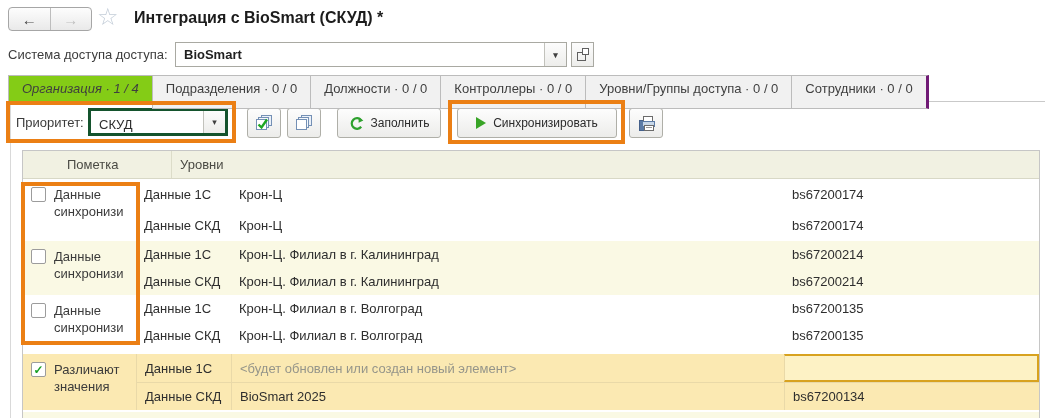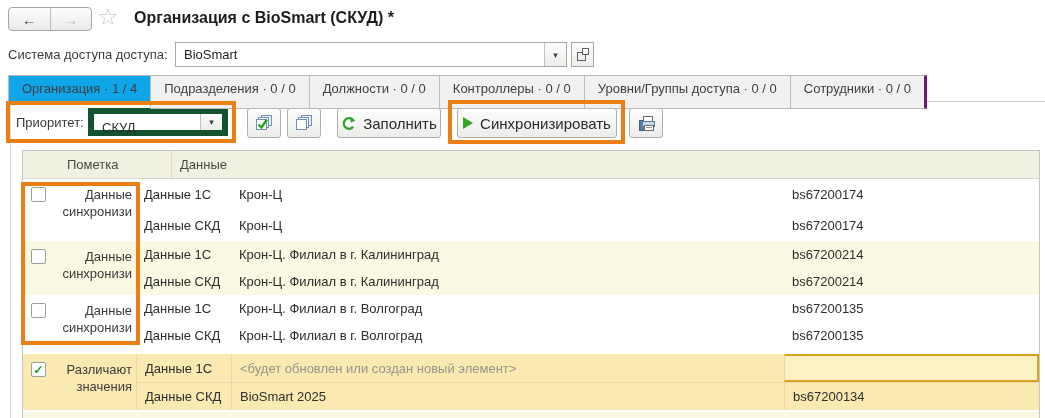--- a/index.html
+++ b/index.html
@@ -14,64 +14,64 @@
   .navbtn { flex:1; display:flex; align-items:center; justify-content:center;
             font-size:15px; font-weight:bold; cursor:pointer; }
   .navbtn.back { color:#4a4a4a; border-right:1px solid #bdbdbd; }
   .navbtn.fwd  { color:#c0c0c0; }
   .star { position:absolute; left:97px; top:3px; font-size:24px; color:#c3cdd8; line-height:28px; }
   .title { position:absolute; left:134px; top:9px; font-size:16px; font-weight:bold; color:#1c1c1c; }
 
   
   .acs-label { position:absolute; left:8px; top:47px; font-size:13px; color:#3c3c3c; }
   .combo-top { position:absolute; left:175px; top:42px; width:392px; height:25px;
-               border:1px solid #a9a9a2; background:#fff; display:flex; }
+               border:1px solid #a9a9a2; background:#fff; display:flex;font-weight:bold; }
   .combo-top .val { flex:1; padding:4px 8px; font-size:13px; color:#1f1f1f; }
   .combo-btn { width:22px; border-left:1px solid #c2c2bc; background:linear-gradient(#fcfcfc,#ededeb);
                display:flex; align-items:center; justify-content:center; font-size:9px; color:#3f3f3f; cursor:pointer; }
   .openbtn { position:absolute; left:571px; top:42px; width:23px; height:25px;
              border:1px solid #a9a9a2; background:linear-gradient(#fcfcfc,#ededeb);
              display:flex; align-items:center; justify-content:center; cursor:pointer; }
 
   
   .tabs { position:absolute; left:8px; top:75px; display:flex; z-index:3; }
   .tab { height:34px; line-height:25px; padding:0 13px; font-size:13px; color:#3f3f3f;
          background:#f1f1f1; border:1px solid #bcbcbc; border-right:none; cursor:pointer; }
   .tab:last-child { border-right:3px solid #701a75; }
-  .tab.active { background:#0ea5e9; height:27px; border-bottom:none; }
+  .tab.active { background:#84cc16; height:27px; border-bottom:none;font-style:italic; }
   .panel { position:absolute; left:10px; top:101px; width:1035px; height:317px;
            border-top:1px solid #c9c9c9; border-left:1px solid #d9d9d9; }
 
   
   .prio-label { position:absolute; left:16px; top:115px; font-size:13px; color:#3c3c3c; }
   .combo-prio { position:absolute; left:88px; top:108px; width:140px; height:28px;
-                border:6px solid #14532d; background:#fff; display:flex; }
+                border:3px solid #14532d; background:#fff; display:flex; }
   .combo-prio .val { flex:1; padding:6px 8px; font-size:13px; }
   .toolbtn { position:absolute; height:30px; border:1px solid #afafa8; border-radius:3px;
              background:linear-gradient(#fdfdfd,#ececea); display:flex; align-items:center;
-             justify-content:center; gap:7px; font-size:15px; color:#2b2b2b; cursor:pointer; }
+             justify-content:center; gap:7px; font-size:12px; color:#2b2b2b; cursor:pointer; }
   .btn-setall   { left:247px; top:108px; width:34px; }
   .btn-clearall { left:287px; top:108px; width:34px; }
   .btn-fill     { left:337px; top:108px; width:104px; }
   .btn-sync     { left:457px; top:108px; width:160px; }
   .btn-print    { left:629px; top:108px; width:34px; }
   .play-tri { width:0; height:0; border-left:10px solid #38a426; border-top:6px solid transparent;
               border-bottom:6px solid transparent; }
 
   
   .table { position:absolute; left:22px; top:150px; width:1018px; height:268px;
            border:1px solid #c6c6c6; border-bottom:none; background:#fff; overflow:hidden; }
   .thead { display:grid; grid-template-columns:113px 95px 553px 1fr; height:28px;
            background:#f1f1e2; border-bottom:1px solid #d8d8c6;padding-left:36px; }
   .th { padding:6px 8px; font-size:13px; color:#4a4a44; border-right:1px solid #dcdcc9; overflow:hidden; white-space:nowrap; }
   .th:last-child { border-right:none; }
   .tgroup { display:grid; grid-template-columns:113px 95px 553px 1fr; grid-template-rows:1fr 1fr; }
   .tgroup.cream { background:#faf9e4; }
   .tgroup.highlight { background:#fbe9b2; margin-top:3px; }
-  .markcell { grid-row:1/3; grid-column:1; display:flex; align-items:flex-start; padding:7px 4px 0 8px;text-align:right; }
+  .markcell { grid-row:1/3; grid-column:1; display:flex; align-items:flex-start; padding:7px 4px 0 8px; }
   .cb { width:15px; height:15px; min-width:15px; border:1px solid #9c9c9c; border-radius:2px; background:#fff;
         margin-top:1px; display:flex; align-items:center; justify-content:center;
         font-size:12px; font-weight:bold; color:#179e23; cursor:pointer; }
   .marklabel { margin-left:8px; font-size:13px; line-height:17px; color:#3b3b3b;
                word-break:break-word; overflow:hidden; }
   .tcell { padding:0 8px; font-size:13px; display:flex; align-items:center; overflow:hidden; white-space:nowrap; }
   .tcell.muted { color:#95958a; }
   .tgroup.highlight .bl { border-left:1px solid #e9d9a8; }
   .tgroup.highlight .bt { border-top:1px solid #e9d9a8; }
   .idsel { background:#fdf2c5; border:2px solid #d8a21f; }
@@ -89,21 +89,21 @@
 </head>
 <body>
 
 <div class="stage">
 
   <div class="navgroup">
     <div class="navbtn back">←</div>
     <div class="navbtn fwd">→</div>
   </div>
   <div class="star">☆</div>
-  <div class="title">Организация с BioSmart (СКУД) *</div>
+  <div class="title">Интеграция с BioSmart (СКУД) *</div>
 
   <div class="acs-label">Система доступа доступа:</div>
   <div class="combo-top">
     <div class="val">BioSmart</div>
     <div class="combo-btn">▾</div>
   </div>
   <div class="openbtn">
     <svg class="ico" width="15" height="15" viewBox="0 0 15 15">
       <rect x="2.5" y="5.5" width="8" height="8" fill="none" stroke="#5f5f5f"></rect>
       <rect x="7.5" y="1.5" width="6" height="6" fill="#ffffff" stroke="#5f5f5f"></rect>
@@ -161,21 +161,21 @@
       <rect x="6.5" y="1.5" width="9" height="5" fill="#ffffff" stroke="#6b6b6b"></rect>
       <rect x="5.5" y="6.5" width="12" height="5" fill="#c7d7e8" stroke="#5b7ba6"></rect>
       <rect x="7.5" y="10.5" width="9" height="5" fill="#ffffff" stroke="#6b6b6b"></rect>
       <line x1="9" y1="12.5" x2="15" y2="12.5" stroke="#9a9a9a"></line>
     </svg>
   </div>
 
   <div class="table">
     <div class="thead">
       <div class="th">Пометка</div>
-      <div class="th">Данные</div>
+      <div class="th">Уровни</div>
     </div>
     <div id="tbody">
         <div class="tgroup white" style="height: 62px;">
           <div class="markcell">
             <div class="cb"></div>
             <div class="marklabel">Данные синхронизи</div>
           </div>
           <div class="tcell" style="grid-area: 1 / 2;">Данные 1С</div>
           <div class="tcell" style="grid-area: 1 / 3;">Крон-Ц</div>
           <div class="tcell" style="grid-area: 1 / 4;">bs67200174</div>

